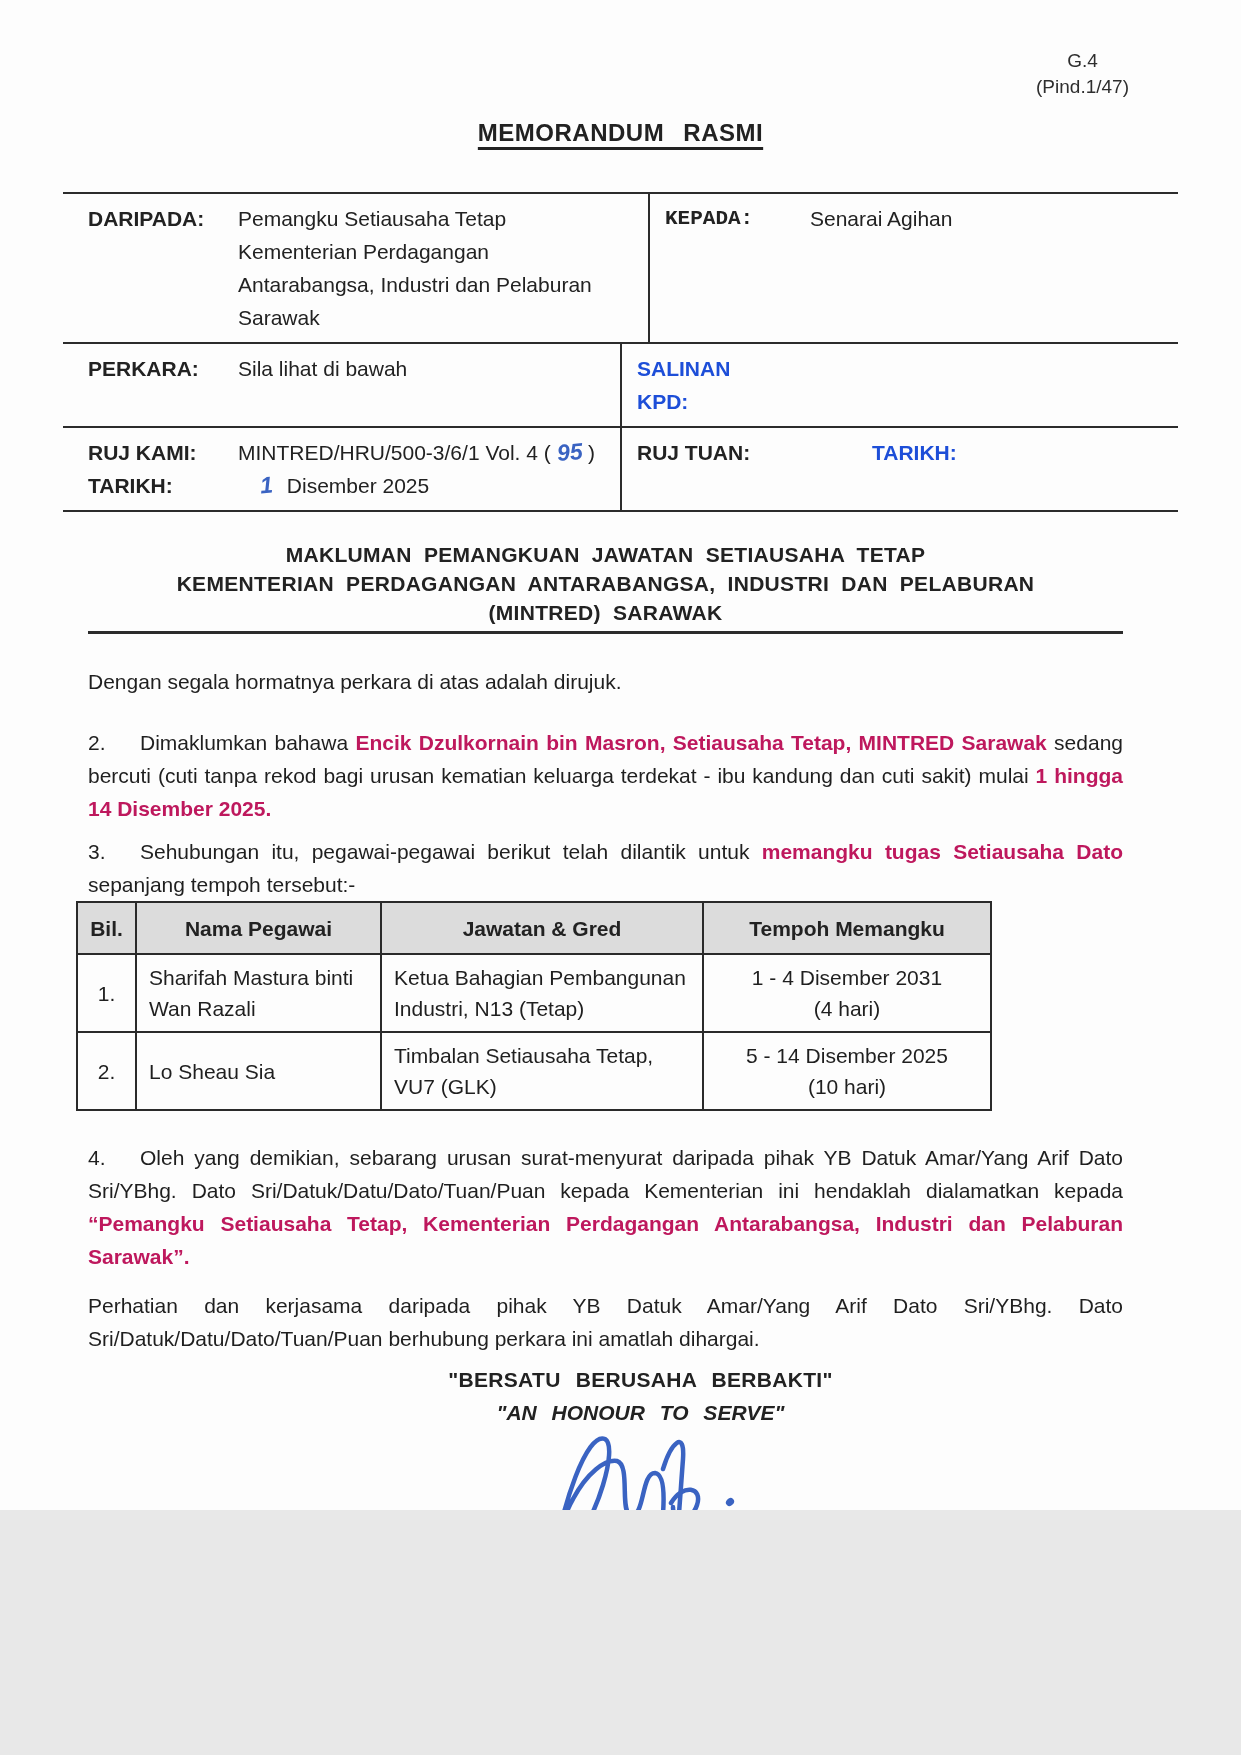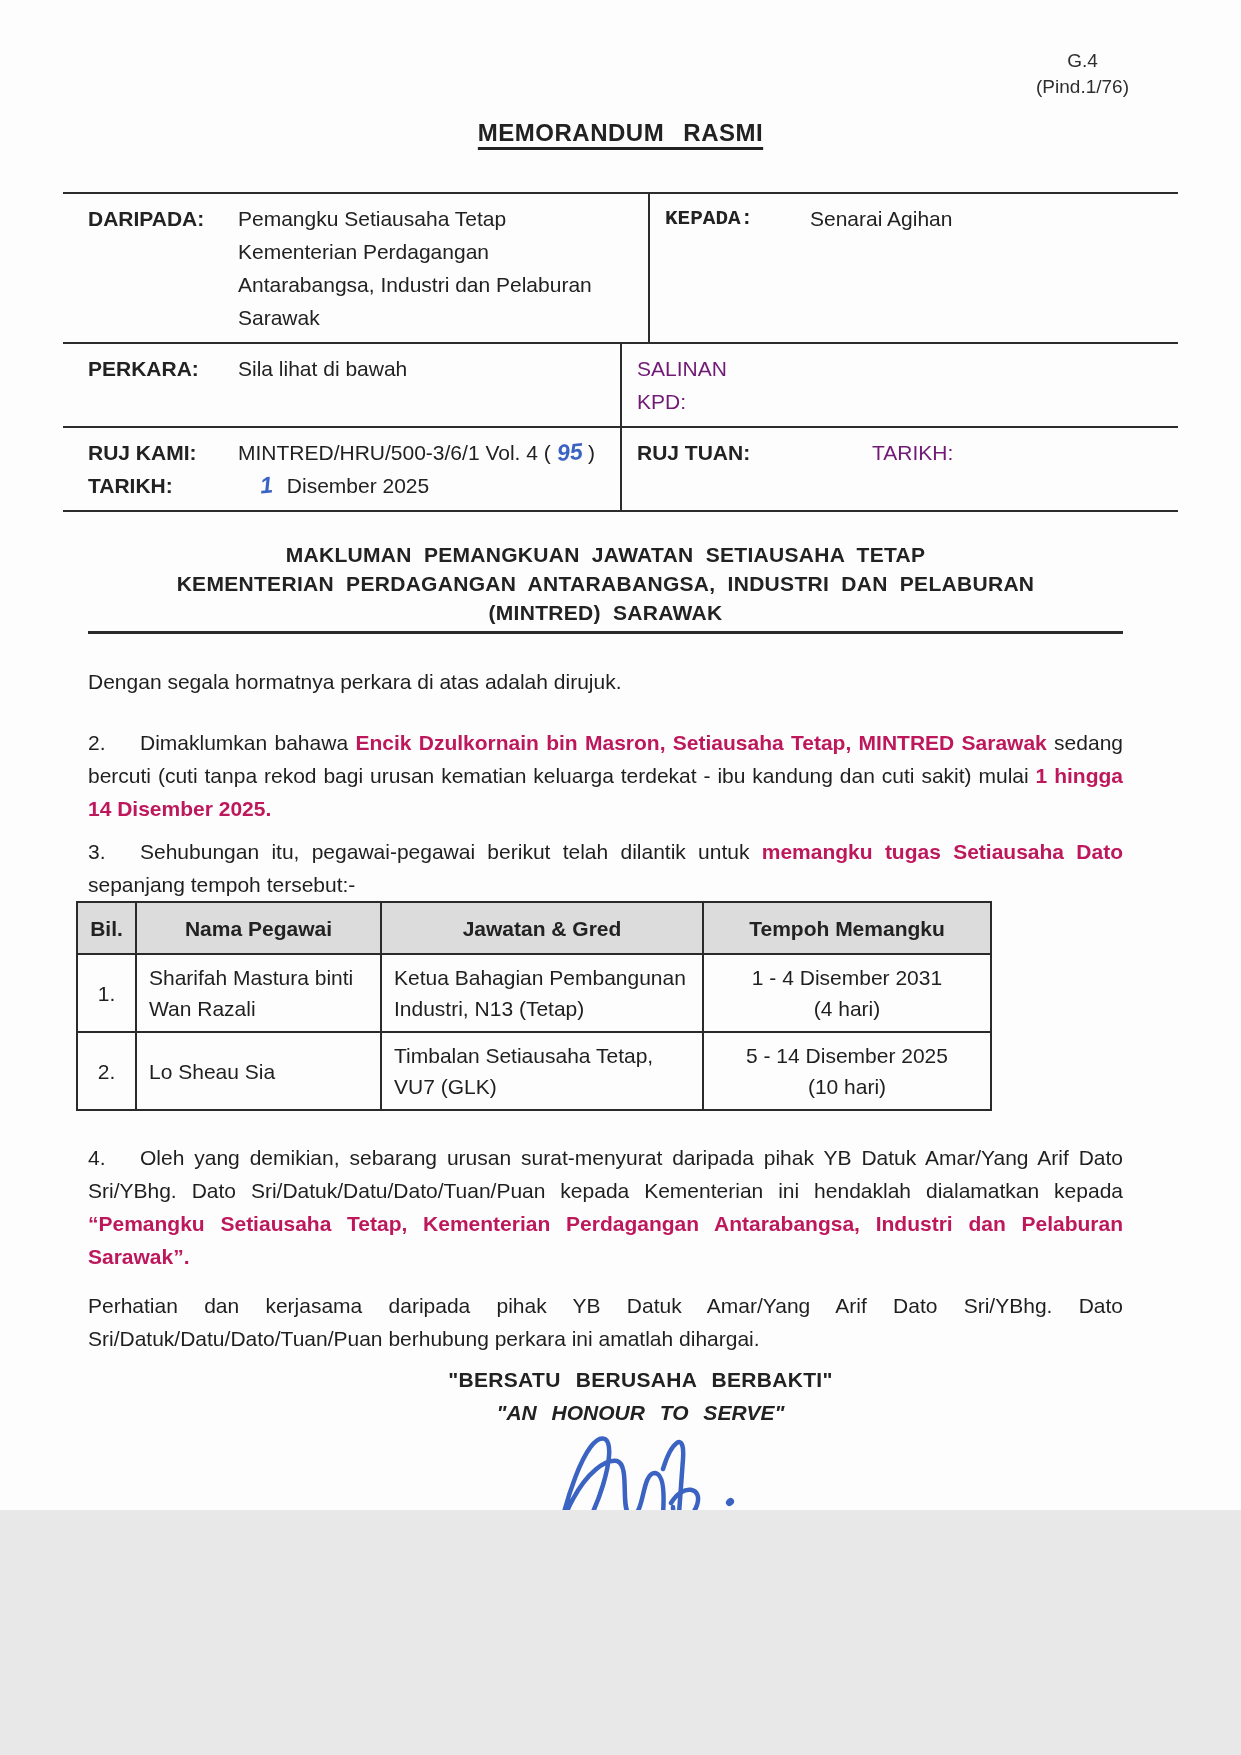--- a/index.html
+++ b/index.html
@@ -27,21 +27,21 @@
   .hdr-row.r1{min-height:118px;gap:28px;}
   .hdr-row.r2{min-height:78px;}
   .hdr-row.r3{min-height:84px;}
   .cell{padding:8px 10px 8px 25px;}
   .cell.left{width:557px;flex-shrink:0;display:flex;flex-direction:column;}
   .cell.right{flex:1;border-left:2px solid #2c2c2c;padding-left:15px;}
   .fline{display:flex;}
   .lbl{font-weight:bold;width:150px;flex-shrink:0;color:#222;}
   .rlbl{font-weight:bold;width:145px;flex-shrink:0;color:#222;font-family:Liberation Mono, monospace;}
   .rt-lbl{font-weight:bold;width:235px;flex-shrink:0;color:#222;}
-  .bold-lbl{font-weight:normal;color:#701a75;}
+  .bold-lbl{font-weight:bold;color:#1d4ed8;}
   .val{color:#222;}
   .ink{color:#3a63c2;font-style:italic;font-weight:600;display:inline-block;
     transform:rotate(-5deg);font-size:23px;}
   .day-ink{margin:0 14px 0 22px;}
 
   
   .subject{margin:28px 88px 0 118px;margin-right:118px;margin-left:88px;
     text-align:center;font-weight:bold;font-size:21px;line-height:29px;
     letter-spacing:.3px;word-spacing:6px;color:#222;}
   .subject-underline{margin:4px 118px 0 88px;border-bottom:3px solid #2b2b2b;height:0;}
@@ -80,21 +80,21 @@
   .bp-line{white-space:pre-wrap;position:relative;z-index:1;}
   .org-line{position:relative;z-index:1;}
 </style>
 </head>
 <body>
 
 <div class="page">
 
   <div class="form-code">
     <div>G.4</div>
-    <div>(Pind.1/76)</div>
+    <div>(Pind.1/47)</div>
   </div>
 
   <div class="title-wrap">
     <span class="doc-title">MEMORANDUM RASMI</span>
   </div>
 
   <div class="hdr-table">
     <div class="hdr-row r1">
       <div class="cell left">
         <div class="fline">

